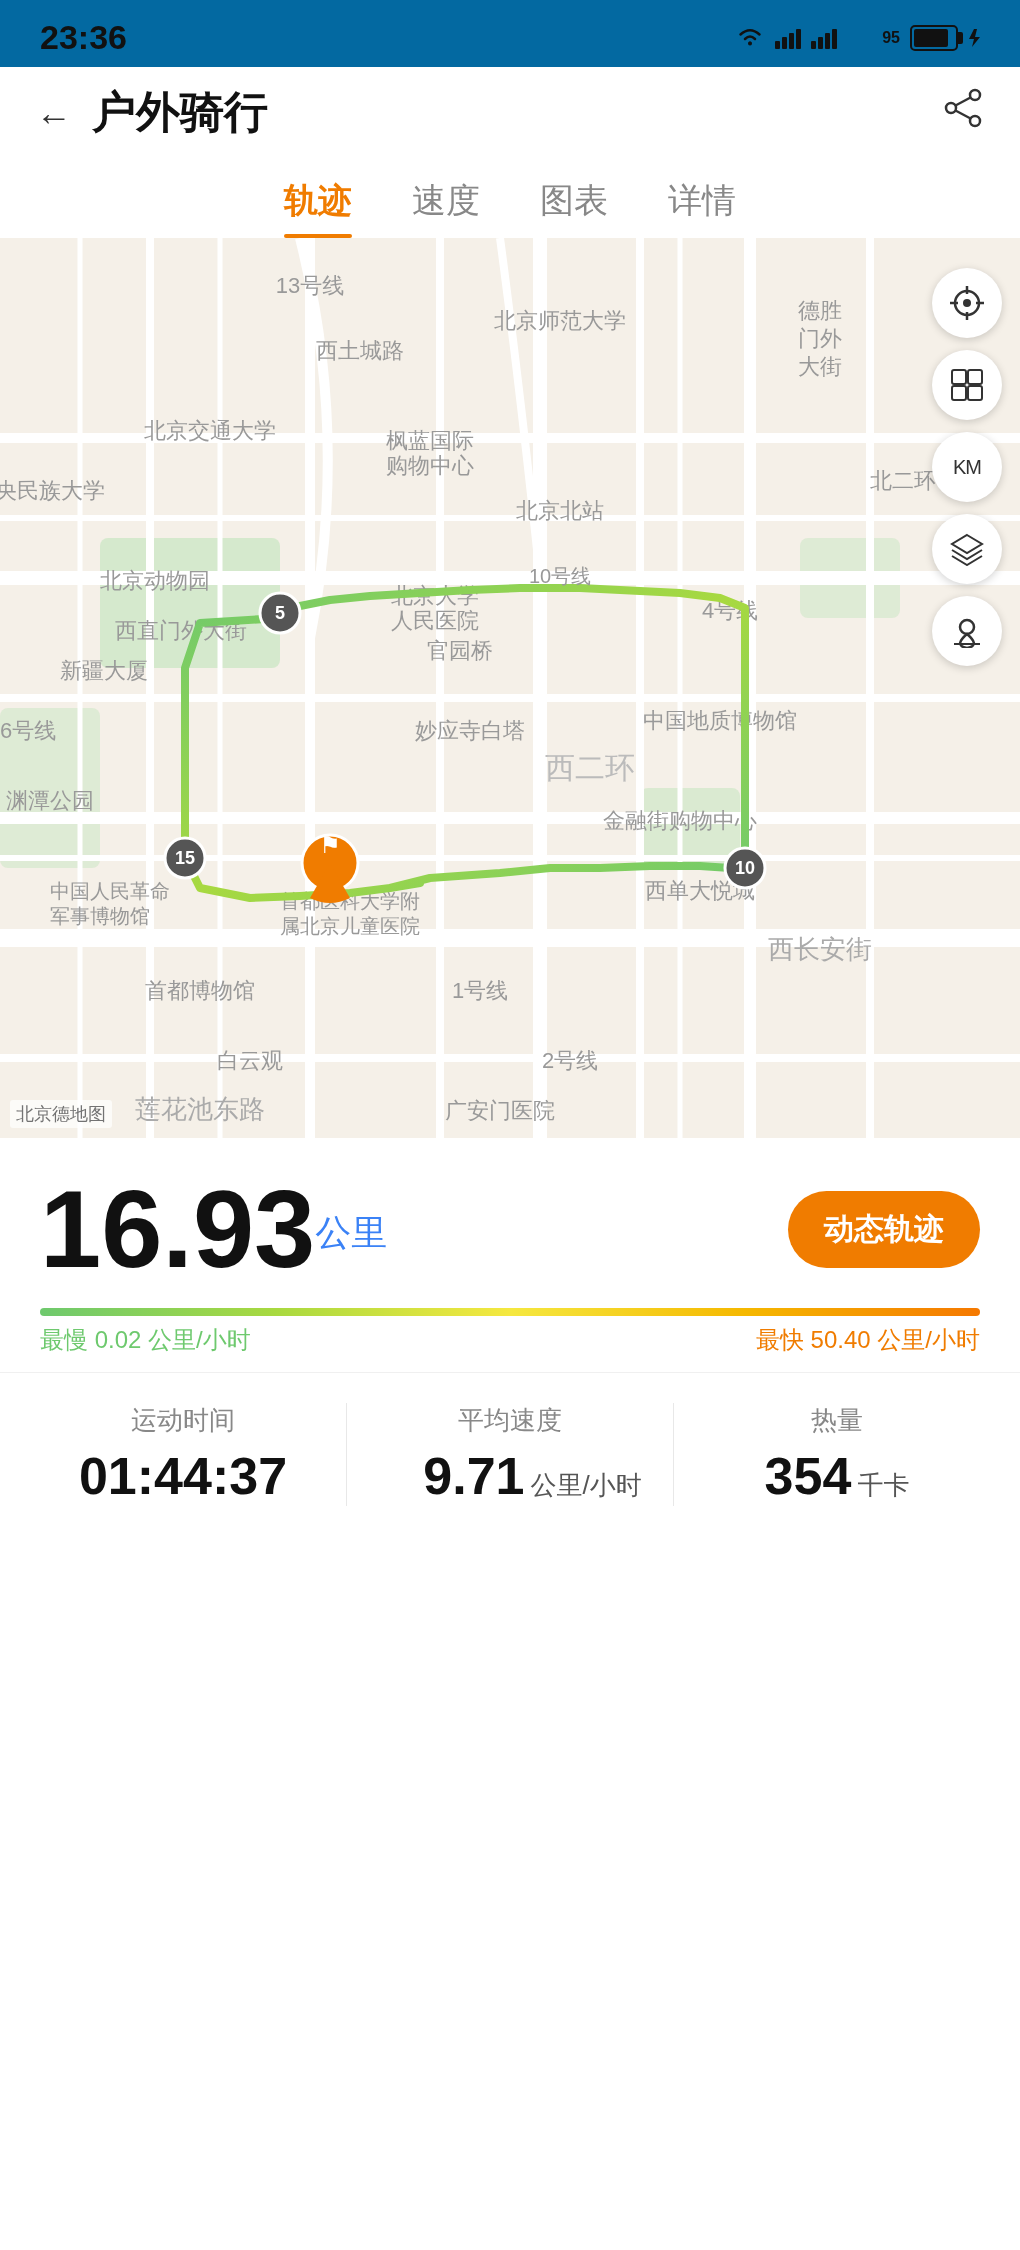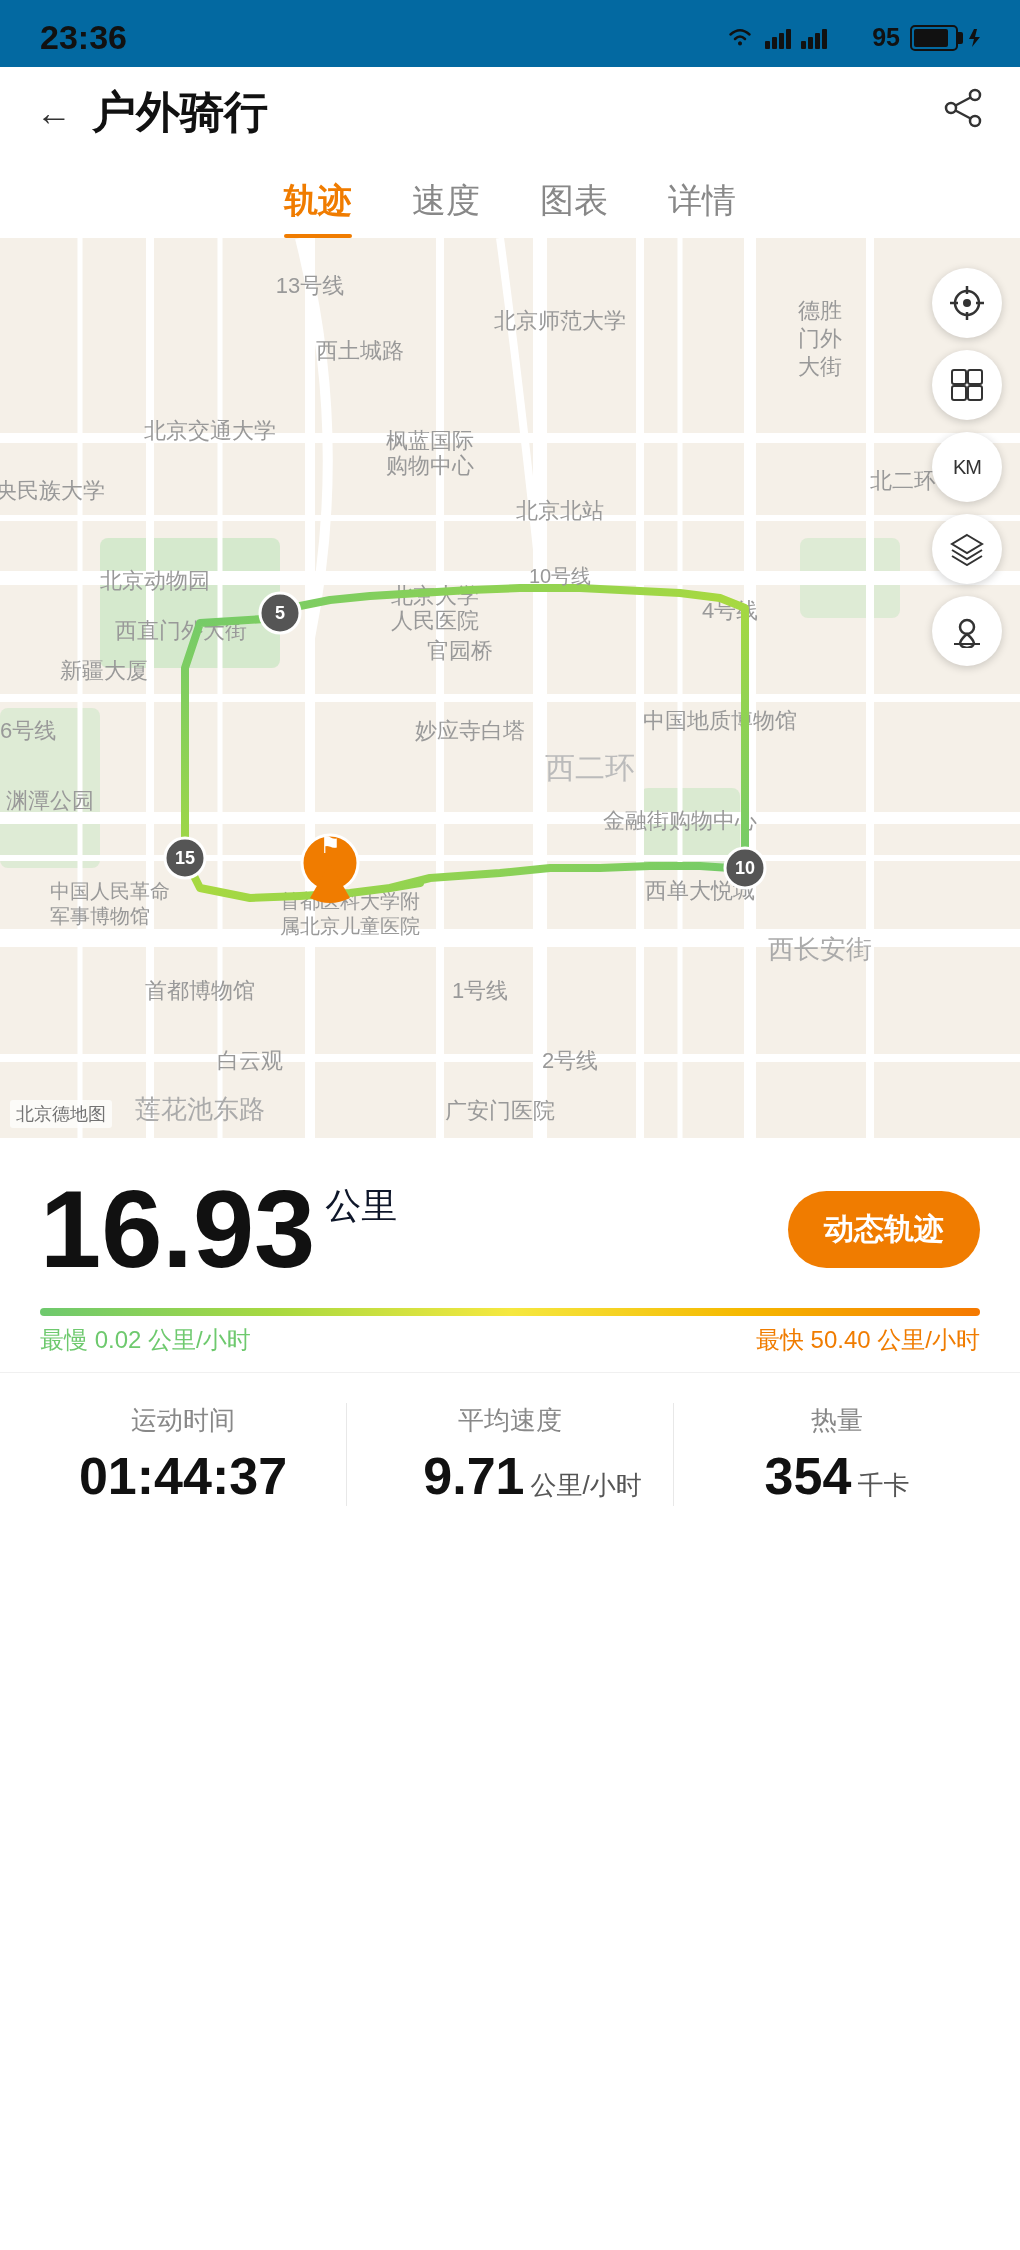--- a/index.html
+++ b/index.html
@@ -56,21 +56,21 @@
       background: #111;
       border-radius: 0 2px 2px 0;
     }
     .battery-fill {
       background: #111;
       height: 100%;
       width: 85%;
       border-radius: 2px;
     }
     .battery-num {
-      font-size: 25px;
+      font-size: 16px;
       font-weight: 600;
       color: #111;
       margin-right: 6px;
       margin-left: 35px;
     }
 
     
     .header {
       display: flex;
       align-items: center;
@@ -190,32 +190,31 @@
     
     .distance-section {
       display: flex;
       align-items: center;
       justify-content: space-between;
       padding: 36px 40px 10px;
       background: #fff;
     }
     .distance-left {
       display: flex;
-      align-items: flex-start;
-      gap: 10px;
+      align-items: center;
     }
     .distance-num {
       font-size: 110px;
       font-weight: 800;
       color: #111;
       line-height: 1;
     }
     .distance-unit {
       font-size: 36px;
-      color: #0f172a;
+      color: #3b82f6;
       font-weight: 400;
       margin-top: 8px;
     }
     .dynamic-btn {
       background: #f07c00;
       color: #fff;
       font-size: 30px;
       font-weight: 600;
       padding: 18px 36px;
       border-radius: 50px;

